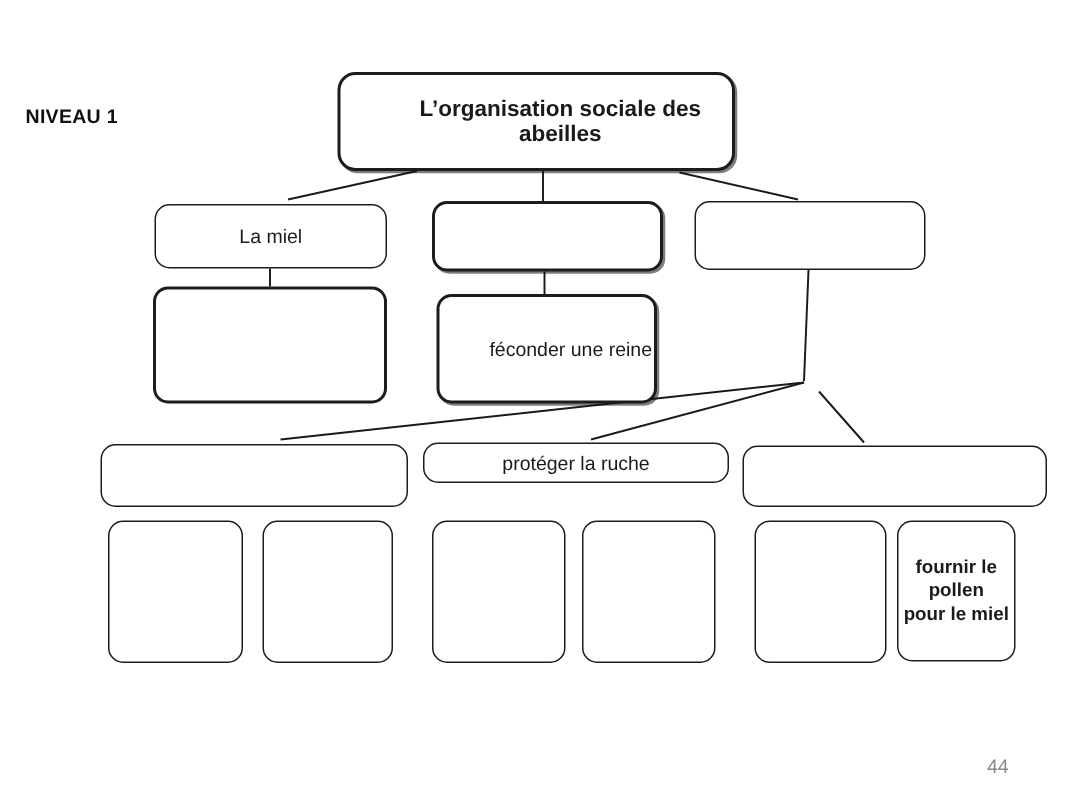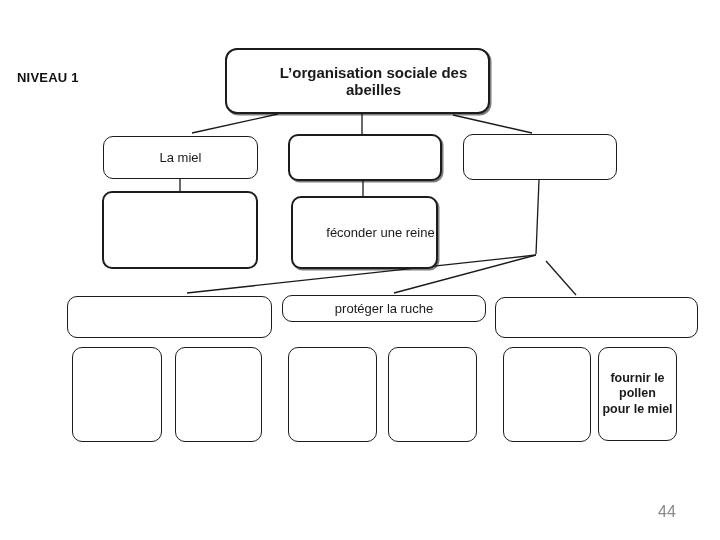--- a/index.html
+++ b/index.html
@@ -69,21 +69,21 @@
     left: 598px; top: 347px; width: 79px; height: 94px;
     font-size: 12.5px;
     font-weight: 600;
     white-space: pre-line;
     line-height: 1.25;
   }
   .page-number {
     position: absolute;
     left: 658px;
     top: 503px;
-    font-size: 16px;
+    font-size: 13px;
     color: #8a8a8a;
   }
 </style>
 </head>
 <body>
 
 <div class="slide">
 
   <svg class="connector-layer" viewBox="0 0 720 540" xmlns="http://www.w3.org/2000/svg">
     <g stroke="#1a1a1a" stroke-width="1.3" fill="none">

